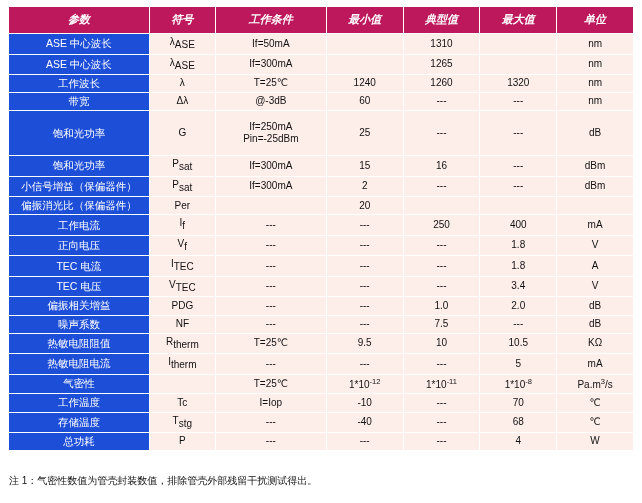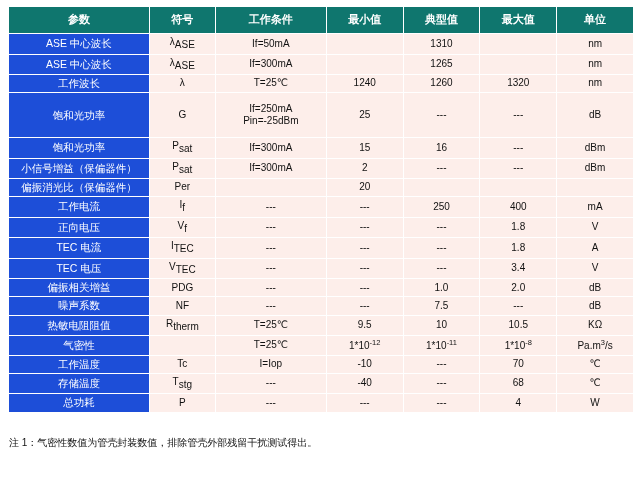--- a/index.html
+++ b/index.html
@@ -27,25 +27,26 @@
   }
   table.spec td, table.spec th {
     border: 1px solid #ffffff;
     text-align: center;
     vertical-align: middle;
     padding: 2px 1px;
     line-height: 1.25;
   }
   
   tr.head td {
-    background: #0f766e;
+    background: #be185d;
     color: #ffffff;
     font-weight: bold;
     font-size: 11px;
     height: 22px;
+    font-style: italic;
   }
   
   td.param {
     background: #1d4ed8;
     color: #ffffff;
     font-weight: normal;
     font-size: 10.5px;
   }
   
   td.val {
@@ -123,20 +124,29 @@
         <tr>
           <td class="param">工作波长</td>
           <td class="val"><span>λ</span></td>
           <td class="val">T=25℃</td>
           <td class="val">1240</td>
           <td class="val">1260</td>
           <td class="val">1320</td>
           <td class="val">nm</td>
         </tr>
         <tr>
+          <td class="param">带宽</td>
+          <td class="val"><span>Δλ</span></td>
+          <td class="val">@-3dB</td>
+          <td class="val">60</td>
+          <td class="val">---</td>
+          <td class="val">---</td>
+          <td class="val">nm</td>
+        </tr>
+        <tr>
           <td class="param tall">饱和光功率</td>
           <td class="val"><span>G</span></td>
           <td class="val two-line tall">
             <span>If=250mA</span>
             <span>Pin=-25dBm</span>
           </td>
           <td class="val tall">25</td>
           <td class="val tall">---</td>
           <td class="val tall">---</td>
           <td class="val">dB</td>
@@ -225,20 +235,29 @@
         <tr>
           <td class="param">热敏电阻阻值</td>
           <td class="val"><span>R</span><span class="sub">therm</span></td>
           <td class="val">T=25℃</td>
           <td class="val">9.5</td>
           <td class="val">10</td>
           <td class="val">10.5</td>
           <td class="val">KΩ</td>
         </tr>
         <tr>
+          <td class="param">热敏电阻电流</td>
+          <td class="val"><span>I</span><span class="sub">therm</span></td>
+          <td class="val">---</td>
+          <td class="val">---</td>
+          <td class="val">---</td>
+          <td class="val">5</td>
+          <td class="val">mA</td>
+        </tr>
+        <tr>
           <td class="param">气密性</td>
           <td class="val"><span></span></td>
           <td class="val">T=25℃</td>
           <td class="val"><span>1*10</span><span class="sup">-12</span></td>
           <td class="val"><span>1*10</span><span class="sup">-11</span></td>
           <td class="val"><span>1*10</span><span class="sup">-8</span></td>
           <td class="val"><span>Pa.m</span><span class="sup">3</span><span>/s</span></td>
         </tr>
         <tr>
           <td class="param">工作温度</td>

